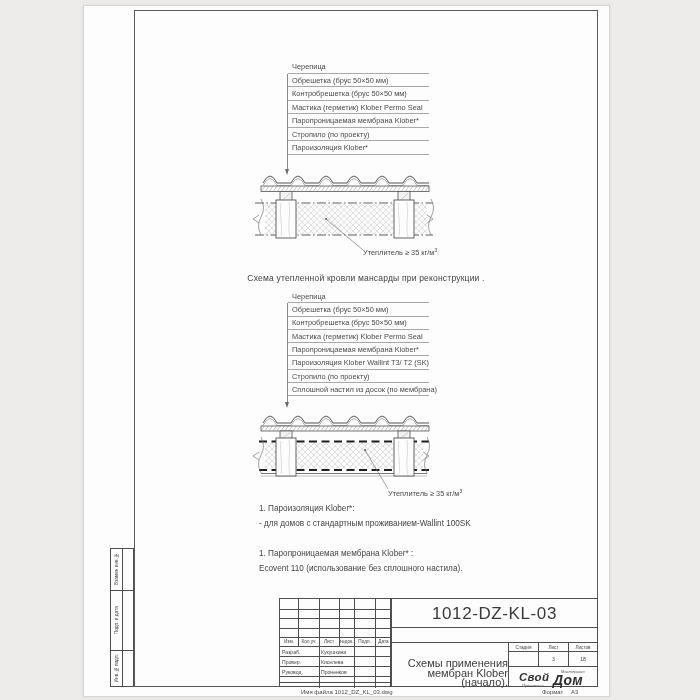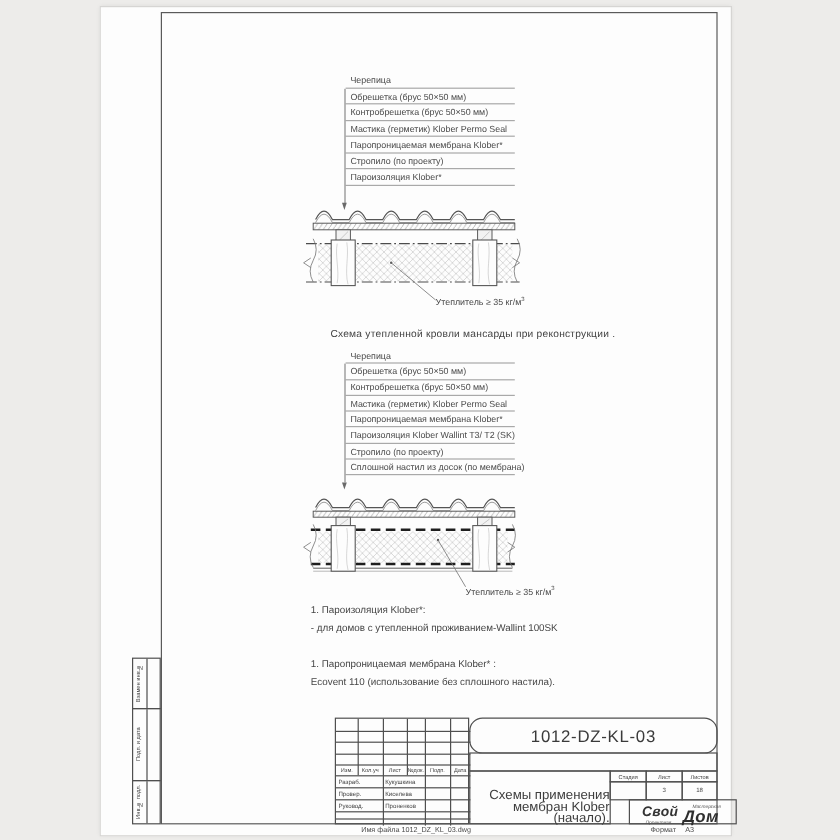--- a/index.html
+++ b/index.html
@@ -11,21 +11,21 @@
   .frame{border:1px solid #5a5a5a;box-sizing:border-box;}
   .ttl{font-size:8.5px;text-align:center;letter-spacing:.2px;white-space:nowrap;color:#424242;}
   .layer-row{width:141px;height:13.5px;border-bottom:1px solid #a9a9a9;font-size:7.4px;
              line-height:13px;padding-left:4px;box-sizing:border-box;white-space:nowrap;color:#4a4a4a;overflow:visible;}
   .vline{width:1px;background:#8a8a8a;}
   .arrow-down{width:0;height:0;border-left:2.5px solid transparent;border-right:2.5px solid transparent;border-top:6px solid #6a6a6a;}
   .note{font-size:8.2px;white-space:nowrap;color:#454545;}
   .ins-label{font-size:7.4px;white-space:nowrap;color:#4a4a4a;}
   .ins-label sup{font-size:5px;}
   .tbcell{position:absolute;border:1px solid #4f4f4f;box-sizing:border-box;background:transparent;}
-  .docnum{font-size:14px;letter-spacing:.6px;text-align:center;line-height:29px;color:#3a3a3a;border-radius:11px;}
+  .docnum{font-size:17px;letter-spacing:.6px;text-align:center;line-height:29px;color:#3a3a3a;}
   .tiny{font-size:4.7px;white-space:nowrap;color:#444;}
   .name-txt{font-size:5.1px;white-space:nowrap;color:#444;}
   .hl{position:absolute;height:1px;background:#4f4f4f;}
   .vl{position:absolute;width:1px;background:#4f4f4f;}
   .side-cell{position:absolute;border:1px solid #4f4f4f;box-sizing:border-box;}
   .side-split{position:absolute;left:11px;top:0;width:1px;height:100%;background:#4f4f4f;}
   .side-txt{position:absolute;left:0;top:0;width:11px;height:100%;display:flex;align-items:center;justify-content:center;}
   .side-txt span{writing-mode:vertical-rl;transform:rotate(180deg);font-size:4.8px;white-space:nowrap;color:#444;}
   .doc-title{font-size:11px;text-align:right;line-height:9.5px;color:#3e3e3e;}
   .cell-center{display:flex;align-items:center;justify-content:center;}
@@ -89,21 +89,21 @@
       <path d="M176,56 L182,60 L176,64" fill="none" stroke="#7a7a7a" stroke-width="0.7"></path>
 
       <circle cx="75" cy="60" r="1" fill="#555"></circle>
       <line x1="75" y1="60" x2="112" y2="91" stroke="#777" stroke-width="0.7"></line>
     </svg>
 
     <div class="abs ins-label" style="left:279px;top:241px;">
       <span>Утеплитель ≥ 35 кг/м</span><sup>3</sup>
     </div>
 
-    <div class="abs ttl" style="left:50px;top:267px;width:464px;padding-left:28px;">Схема утепленной кровли мансарды при реконструкции .</div>
+    <div class="abs ttl" style="left:50px;top:267px;width:464px;">Схема утепленной кровли мансарды при реконструкции .</div>
 
     <div class="abs layer-row" style="left:204px;top:283.5px;">Черепица</div>
     <div class="abs layer-row" style="left:204px;top:297px;">Обрешетка (брус 50×50 мм)</div>
     <div class="abs layer-row" style="left:204px;top:310.3px;">Контробрешетка  (брус 50×50 мм)</div>
     <div class="abs layer-row" style="left:204px;top:323.6px;">Мастика (герметик) Klober  Permo Seal</div>
     <div class="abs layer-row" style="left:204px;top:336.9px;">Паропроницаемая мембрана Klober*</div>
     <div class="abs layer-row" style="left:204px;top:350.2px;">Пароизоляция Klober Wallint T3/ T2 (SK)</div>
     <div class="abs layer-row" style="left:204px;top:363.5px;">Стропило (по проекту)</div>
     <div class="abs layer-row" style="left:204px;top:376.8px;">Сплошной настил из досок (по мембрана)</div>
 
@@ -149,21 +149,21 @@
 
       <circle cx="114" cy="46" r="1" fill="#555"></circle>
       <line x1="114" y1="46" x2="137" y2="85" stroke="#777" stroke-width="0.7"></line>
     </svg>
 
     <div class="abs ins-label" style="left:304px;top:482px;">
       <span>Утеплитель ≥ 35 кг/м</span><sup>3</sup>
     </div>
 
     <div class="abs note" style="left:175px;top:498px;">1. Пароизоляция Klober*:</div>
-    <div class="abs note" style="left:175px;top:513px;">- для домов с утепленной проживанием-Wallint 100SK</div>
+    <div class="abs note" style="left:175px;top:513px;">- для домов с стандартным проживанием-Wallint 100SK</div>
     <div class="abs note" style="left:175px;top:543px;">1. Паропроницаемая мембрана Klober* :</div>
     <div class="abs note" style="left:175px;top:558px;">Ecovent 110 (использование без сплошного настила).</div>
 
     <div class="tbcell docnum" style="left:307px;top:592px;width:207px;height:30px;">1012-DZ-KL-03</div>
     <div class="tbcell" style="left:307px;top:621px;width:207px;height:16px;"></div>
 
     <div class="tbcell" style="left:195px;top:592px;width:112px;height:89px;">
       <div class="hl" style="left:0;top:9.5px;width:112px;"></div>
       <div class="hl" style="left:0;top:19px;width:112px;"></div>
       <div class="hl" style="left:0;top:28.5px;width:112px;"></div>
@@ -209,21 +209,21 @@
         <span class="tiny">Листов</span>
       </div>
     <div class="tbcell cell-center" style="left:424px;top:645px;width:31px;height:16px;"></div>
     <div class="tbcell cell-center" style="left:454px;top:645px;width:31px;height:16px;">
         <span class="name-txt">3</span>
       </div>
     <div class="tbcell cell-center" style="left:484px;top:645px;width:30px;height:16px;">
         <span class="name-txt">18</span>
       </div>
 
-    <div class="tbcell" style="left:424px;top:660px;width:90px;height:21px;margin-left:16px;">
+    <div class="tbcell" style="left:424px;top:660px;width:90px;height:21px;">
       <div class="abs" style="left:10px;top:2px;">
         <span class="logo-big1" style="position:absolute;left:0;top:2px;">Свой</span>
         <span class="logo-micro" style="position:absolute;left:3px;top:13.5px;">Проектная</span>
         <span class="logo-micro" style="position:absolute;left:42px;top:0;">Мастерская</span>
         <span class="logo-big2" style="position:absolute;left:34px;top:3px;">Дом</span>
       </div>
     </div>
 
     <div class="side-cell" style="left:26px;top:542px;width:24px;height:43px;">
       <div class="side-split"></div>

